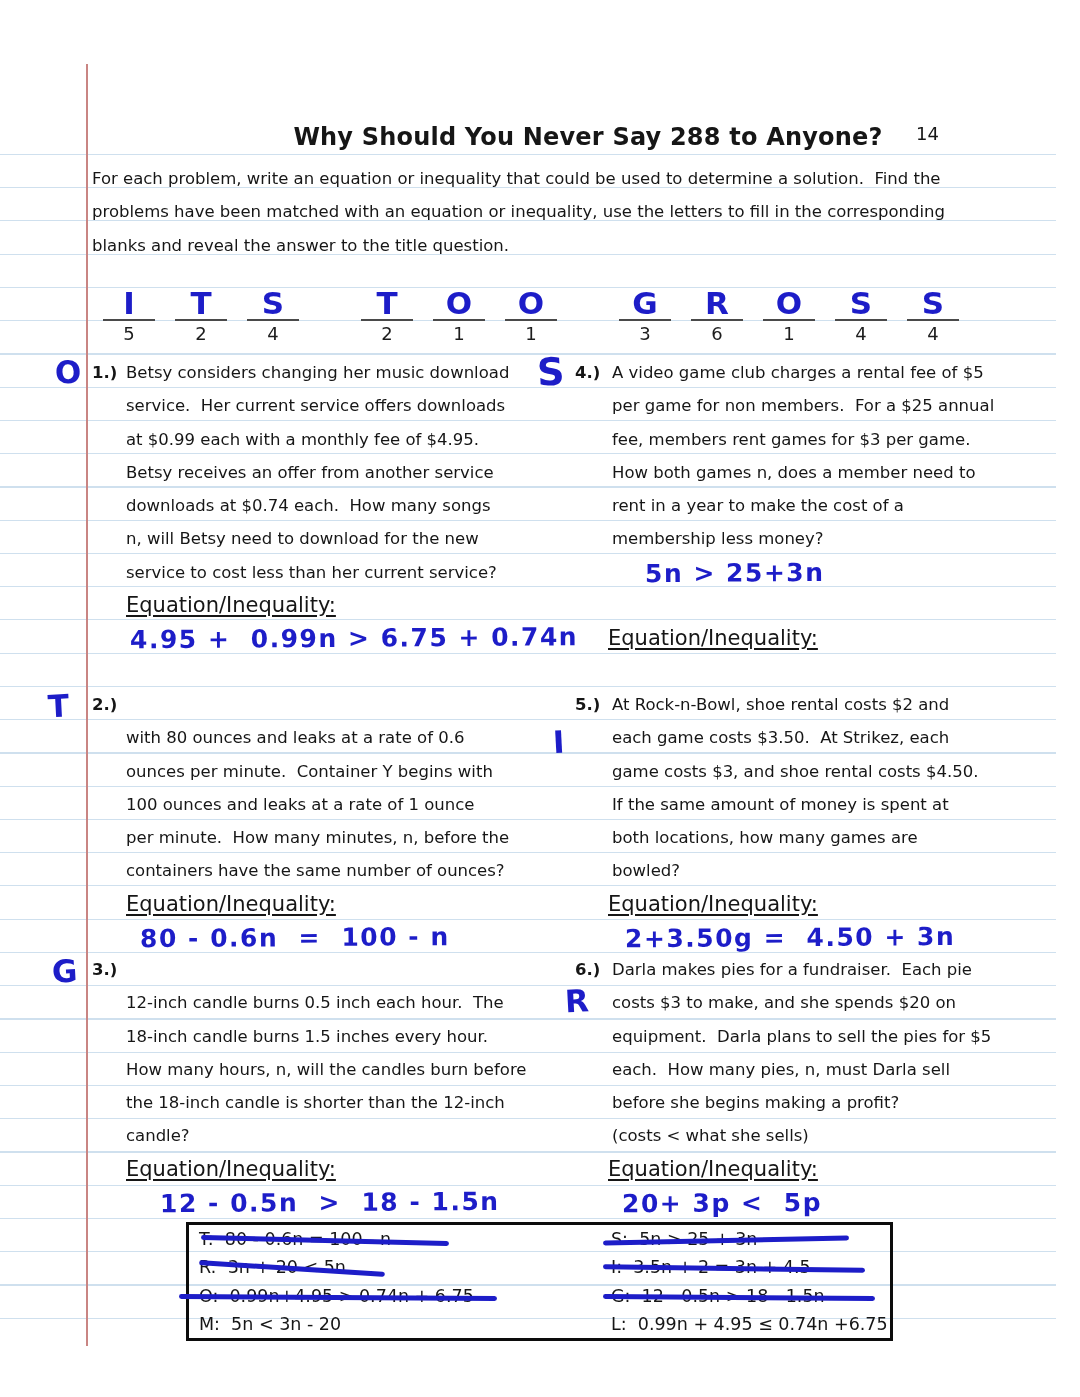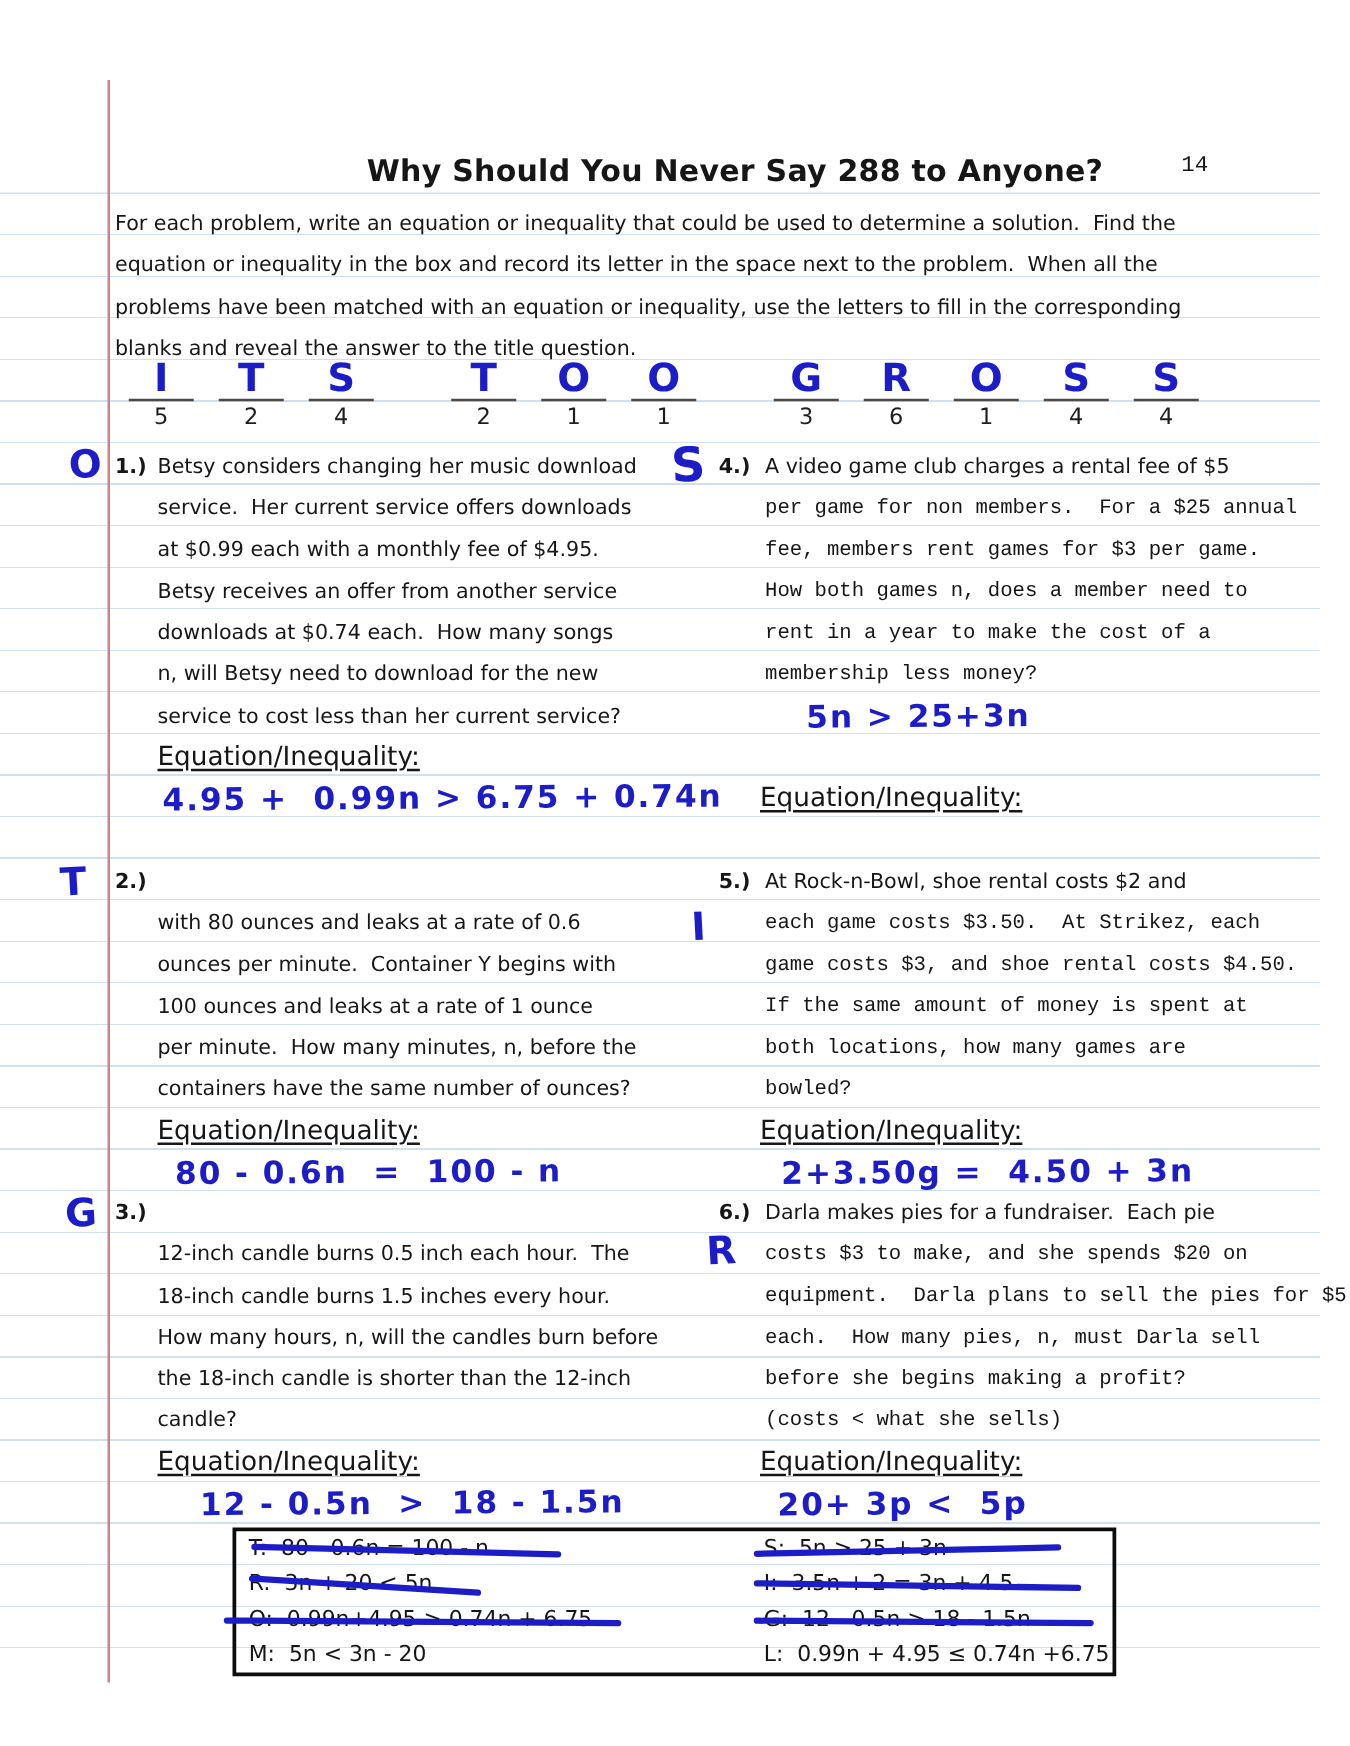--- a/index.html
+++ b/index.html
@@ -8,21 +8,21 @@
 
   
   #ruled-lines{position:absolute;left:0;top:154px;width:1056px;height:1194px;
     background-image:repeating-linear-gradient(to bottom,#cfe0ee 0px,#cfe0ee 1px,transparent 1px,transparent 33.25px);
     pointer-events:none;}
   #margin-line{position:absolute;left:86px;top:64px;width:2px;height:1282px;background:#c98583;}
 
   
   #title{position:absolute;left:0;top:123px;width:1080px;text-align:center;
          font-size:24px;font-weight:bold;letter-spacing:0.2px;padding-left:48px;}
-  #page-number{position:absolute;left:945px;top:123px;font-size:18px;font-family:Liberation Mono, monospace;}
+  #page-number{position:absolute;left:916px;top:123px;font-size:18px;}
 
   
   #instructions{position:absolute;left:92px;top:162px;width:950px;}
   .instr-line{line-height:33.25px;font-size:16.5px;white-space:pre;}
 
   
   #answer-blanks{position:absolute;left:103px;top:286px;display:flex;gap:62px;}
   .blank-group{display:flex;gap:20px;}
   .blank{display:flex;flex-direction:column;align-items:center;width:52px;}
   .blank-letter{height:32px;line-height:34px;font-size:31px;}
@@ -48,21 +48,21 @@
   .p2 .margin-letter{left:8px;top:2px;}
   .p3 .margin-letter{left:12px;top:2px;}
   .p4 .margin-letter{left:2px;top:0;font-size:38px;}
   .p5 .margin-letter{left:18px;top:38px;}
   .p6 .margin-letter{left:30px;top:32px;}
 
   .pline{line-height:33.25px;font-size:16.5px;white-space:pre;display:flex;}
   .pnum{font-weight:bold;min-width:34px;flex:none;}
   .p4 .pnum,.p5 .pnum,.p6 .pnum{min-width:37px;}
   .pline.cont{padding-left:34px;display:block;}
-  .p4 .pline.cont,.p5 .pline.cont,.p6 .pline.cont{padding-left:37px;font-family:Liberation Mono, monospace;}
+  .p4 .pline.cont,.p5 .pline.cont,.p6 .pline.cont{padding-left:37px;}
 
   .eq-label{line-height:33.25px;font-size:21px;padding-left:34px;}
   .eq-label span{text-decoration:underline;text-underline-offset:3px;}
   .p4 .eq-label,.p5 .eq-label,.p6 .eq-label{padding-left:33px;}
   .spacer{height:33.25px;}
 
   .p1 .hw-eq{padding-left:38px;} .p2 .hw-eq{padding-left:48px;}
   .p3 .hw-eq{padding-left:68px;} .p4 .hw-eq{padding-left:70px;}
   .p5 .hw-eq{padding-left:50px;} .p6 .hw-eq{padding-left:47px;}
 
@@ -86,21 +86,20 @@
 
 <div id="page">
   <div id="ruled-lines"></div>
   <div id="margin-line"></div>
 
   <div id="title">Why Should You Never Say 288 to Anyone?</div>
   <div id="page-number">14</div>
 
   <div id="instructions">
     <div class="instr-line">For each problem, write an equation or inequality that could be used to determine a solution.  Find the</div>
-    <div class="instr-line">equation or inequality in the box and record its letter in the space next to the problem.  When all the</div>
     <div class="instr-line">problems have been matched with an equation or inequality, use the letters to fill in the corresponding</div>
     <div class="instr-line">blanks and reveal the answer to the title question.</div>
   </div>
 
   <div id="answer-blanks">
       <div class="blank-group">
         <div class="blank">
           <div class="hw blank-letter">I</div>
           <div class="blank-line"></div>
           <div class="blank-num">5</div>

